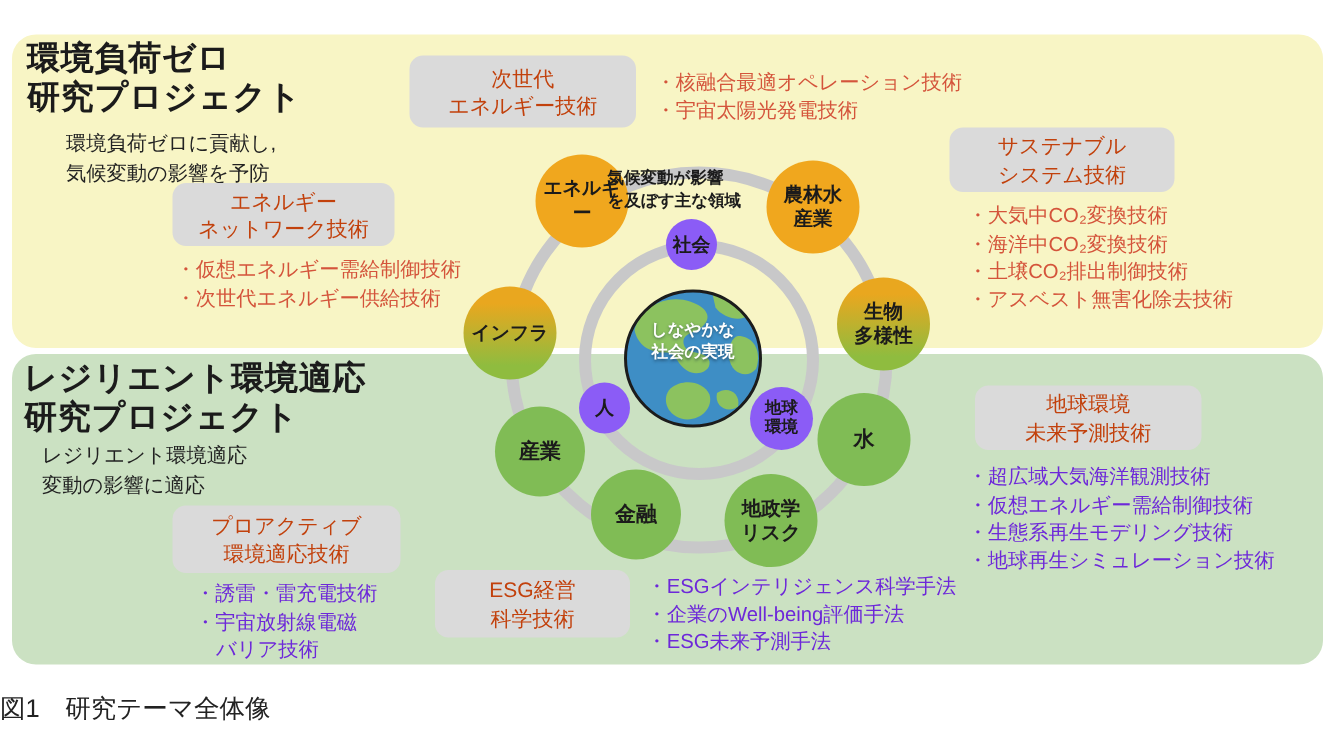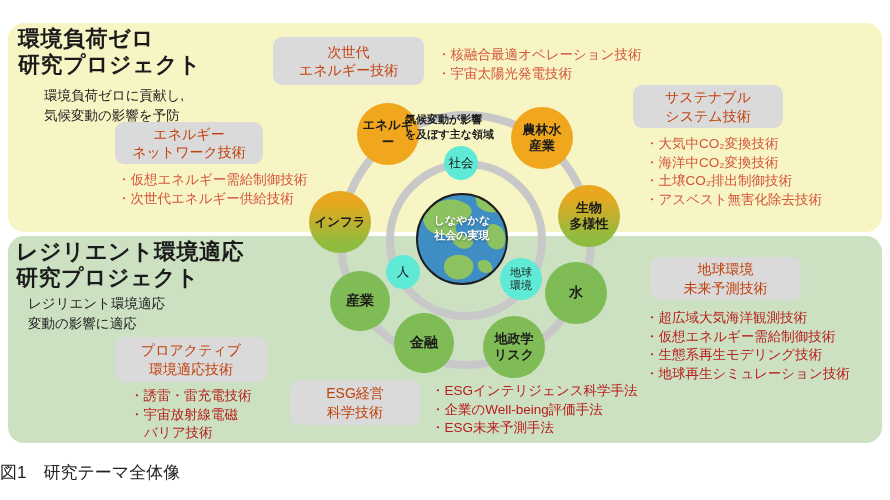--- a/index.html
+++ b/index.html
@@ -13,31 +13,31 @@
   .zone-resilient{top:236px;height:207px;background:#CBE1C2;}
   .proj-title{position:absolute;font-size:22px;font-weight:bold;line-height:1.18;color:#1b1b1b;letter-spacing:.5px;}
   .proj-sub{position:absolute;font-size:13.5px;line-height:1.5;color:#222;}
   .techbox{
     position:absolute;background:#DADADA;border-radius:9px;
     display:flex;align-items:center;justify-content:center;text-align:center;
     font-size:14px;font-weight:500;line-height:1.3;color:#c2410c;z-index:4;
   }
   .bullets{position:absolute;font-size:13.5px;line-height:1.38;z-index:4;}
   .bullets.red{color:#D4543B;}
-  .bullets.green{color:#b91c1c;}
+  .bullets.green{color:#6d28d9;}
   .bullets .indent{padding-left:14px;}
   .rings{position:absolute;left:0;top:0;z-index:1;}
   .circle{
     position:absolute;border-radius:50%;display:flex;align-items:center;justify-content:center;
     text-align:center;z-index:2;color:#1b1b1b;font-weight:600;
   }
   .c-orange{background:#F0A71E;}
   .c-green{background:#80BC55;}
   .c-grad{background:linear-gradient(180deg,#E9A71F 18%,#8FBC3F 85%);}
-  .c-blue{background:#5eead4;font-weight:400;}
+  .c-blue{background:#8b5cf6;font-weight:700;}
   .ring-note{
     position:absolute;left:405px;top:112px;width:120px;
     font-size:11px;font-weight:bold;line-height:1.35;color:#1b1b1b;z-index:3;
   }
   .globe{position:absolute;left:415px;top:192px;width:94px;height:94px;z-index:3;}
   .globe-label{
     position:absolute;left:402px;top:213px;width:120px;text-align:center;z-index:4;
     color:#ffffff;font-size:11px;font-weight:bold;line-height:1.4;
     text-shadow:0 1px 2px rgba(20,40,60,.55);
   }

